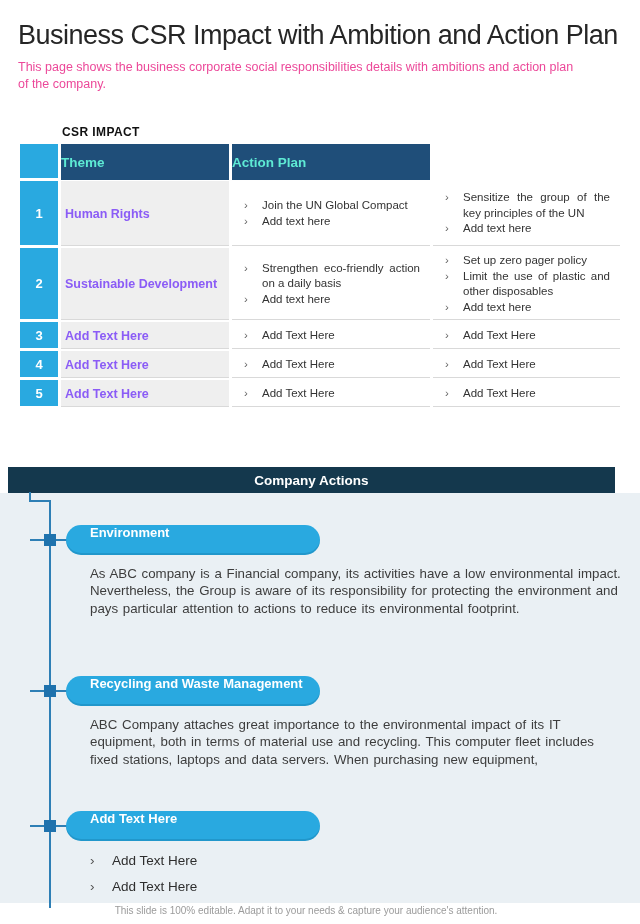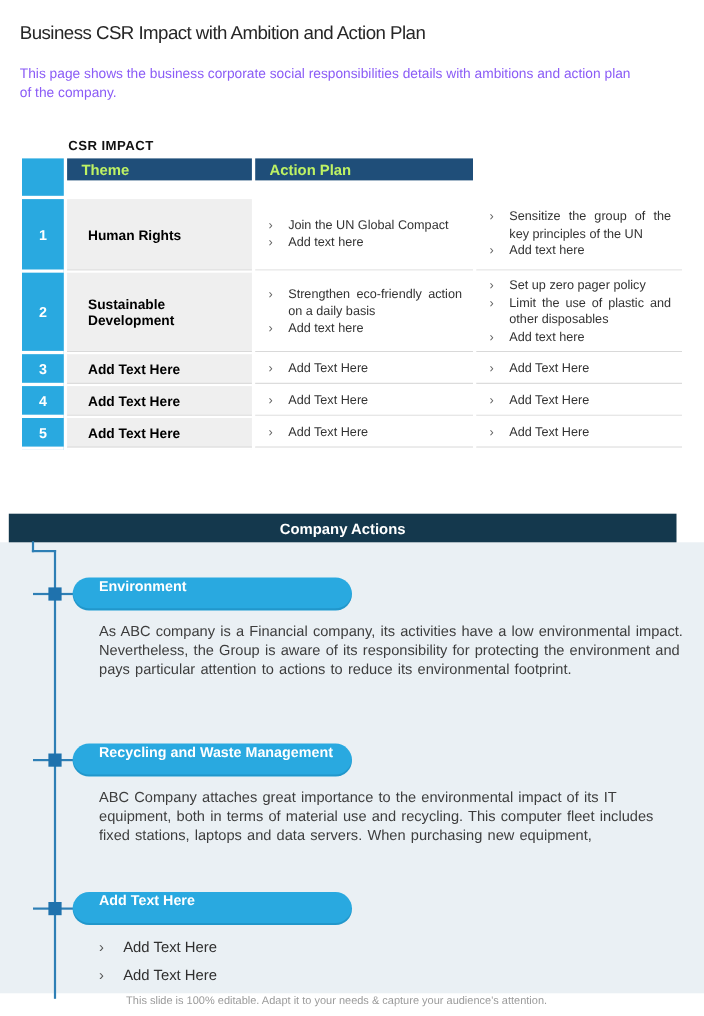--- a/index.html
+++ b/index.html
@@ -15,41 +15,41 @@
     --text-body:#3D3D3D;
     --footer-gray:#9B9B9B;
   }
   *{margin:0;padding:0;box-sizing:border-box;}
   html,body{background:#fff;}
   body{font-family:"Liberation Sans","DejaVu Sans",sans-serif;}
   .page{position:relative;width:640px;height:924px;background:#fff;overflow:hidden;}
 
   
   .title{position:absolute;left:18px;top:20px;width:604px;
-    font-size:17px;font-weight:400;letter-spacing:-0.5px;color:var(--text-dark);}
+    font-size:27px;font-weight:400;letter-spacing:-0.5px;color:var(--text-dark);}
   .subtitle{position:absolute;left:18px;top:59px;width:566px;
-    font-size:12.5px;line-height:1.32;color:#8b5cf6;}
+    font-size:12.5px;line-height:1.32;color:#ec4899;}
 
   
   .csr-label{position:absolute;left:62px;top:125px;font-size:12px;font-weight:bold;
     letter-spacing:.4px;color:#111;}
   .thead,.tbody{position:absolute;left:20px;width:600px;}
   .thead{top:144px;display:grid;grid-template-columns:38px 168px 198px 1fr;column-gap:3px;}
   .tbody{top:181px;}
-  .hcell{background:var(--navy);color:#bef264;font-size:13.5px;font-weight:bold;
-    height:20px;display:flex;align-items:center;padding-left:13px;}
+  .hcell{background:var(--navy);color:#5eead4;font-size:13.5px;font-weight:bold;
+    height:36px;display:flex;align-items:center;}
   .hnum{background:var(--accent);height:34px;}
   .crow{display:grid;grid-template-columns:38px 168px 198px 1fr;column-gap:3px;}
   .cell{display:flex;flex-direction:column;justify-content:center;min-height:29px;
     border-bottom:2px solid #fff;padding:5px 0;}
   .crow:nth-child(-n+2) .cell{min-height:67px;}
   .cnum{background:var(--accent);color:#fff;font-weight:bold;font-size:13px;
     align-items:center;border-bottom:3px solid #fff;}
-  .ctheme{background:var(--theme-cell);font-size:12.5px;font-weight:bold;color:#000000;
-    padding-left:19px;box-shadow:inset 0 -1px 0 var(--row-line);}
+  .ctheme{background:var(--theme-cell);font-size:12.5px;font-weight:bold;color:#8b5cf6;
+    padding-left:4px;box-shadow:inset 0 -1px 0 var(--row-line);}
   .cbul{background:#fff;padding-left:12px;padding-right:10px;
     box-shadow:inset 0 -1px 0 var(--row-line);}
   .bullet{display:flex;font-size:11.5px;line-height:1.35;color:#333;}
   .bullet .glyph{width:18px;flex:0 0 18px;color:#666;}
   .bullet .btext{flex:1;text-align:justify;}
 
   
   .section-bg{position:absolute;left:0;top:493px;width:640px;height:410px;
     background:var(--section-bg);}
   .ca-bar{position:absolute;left:8px;top:467px;width:607px;height:26px;

